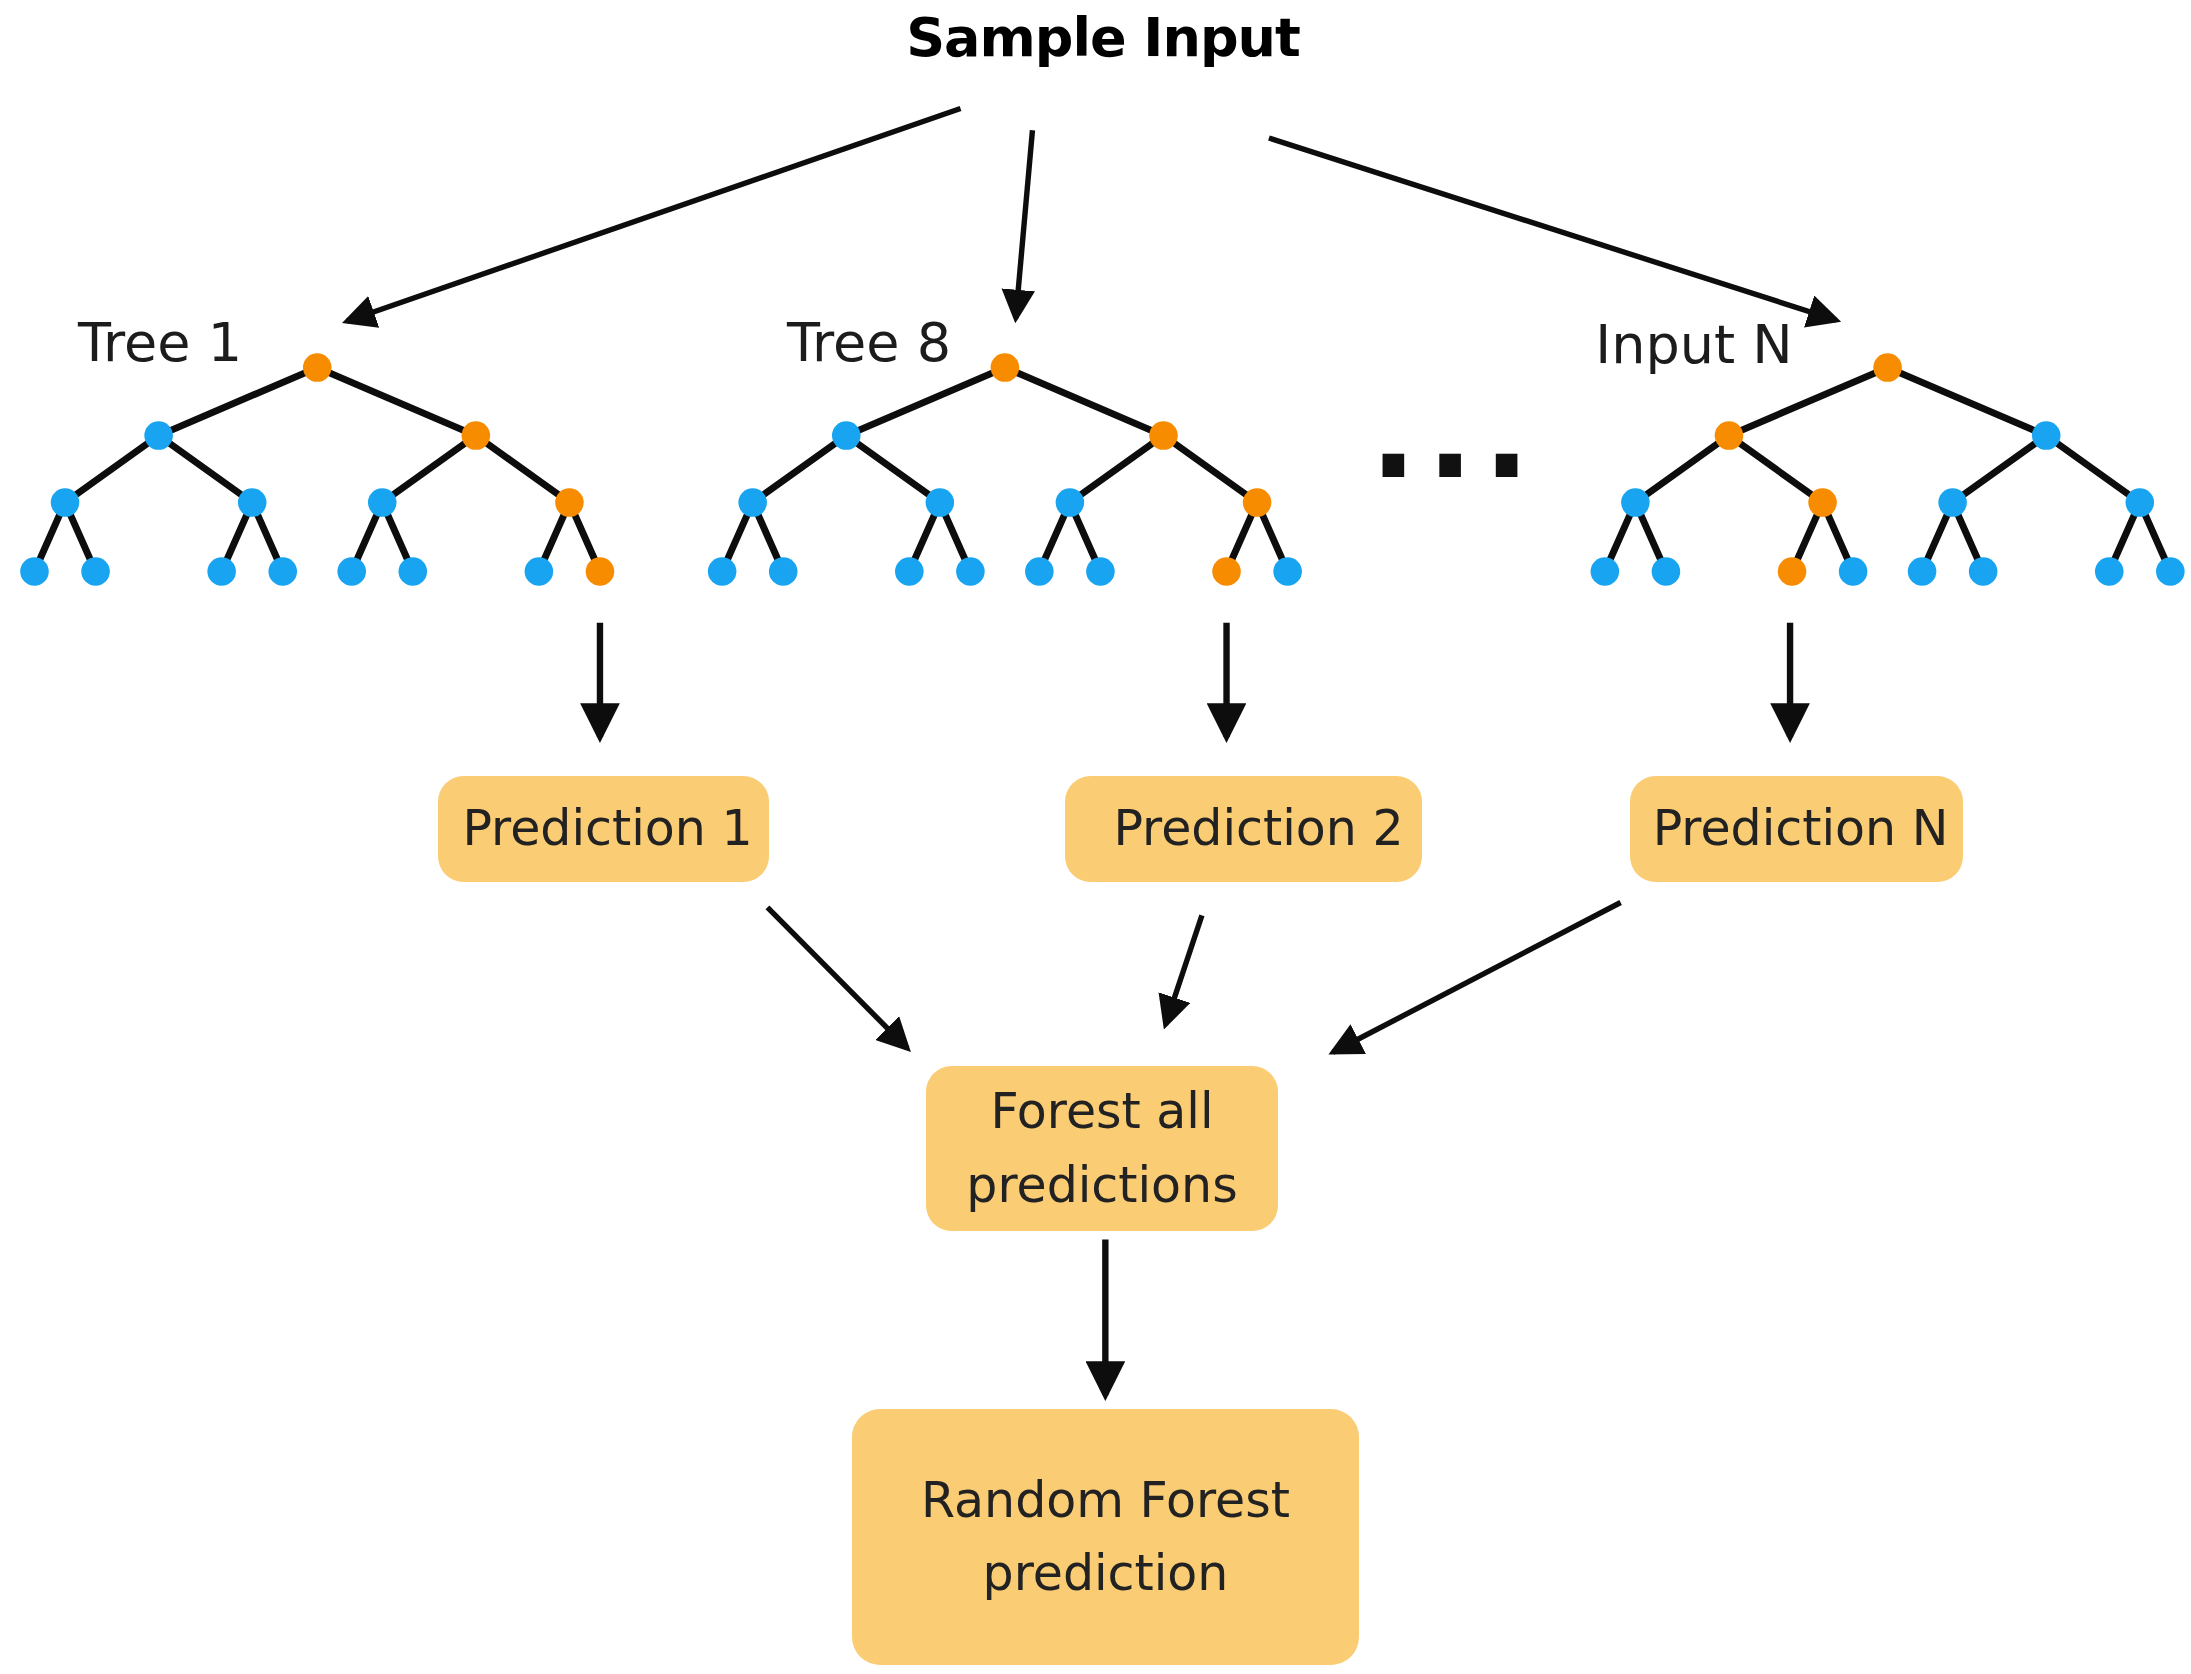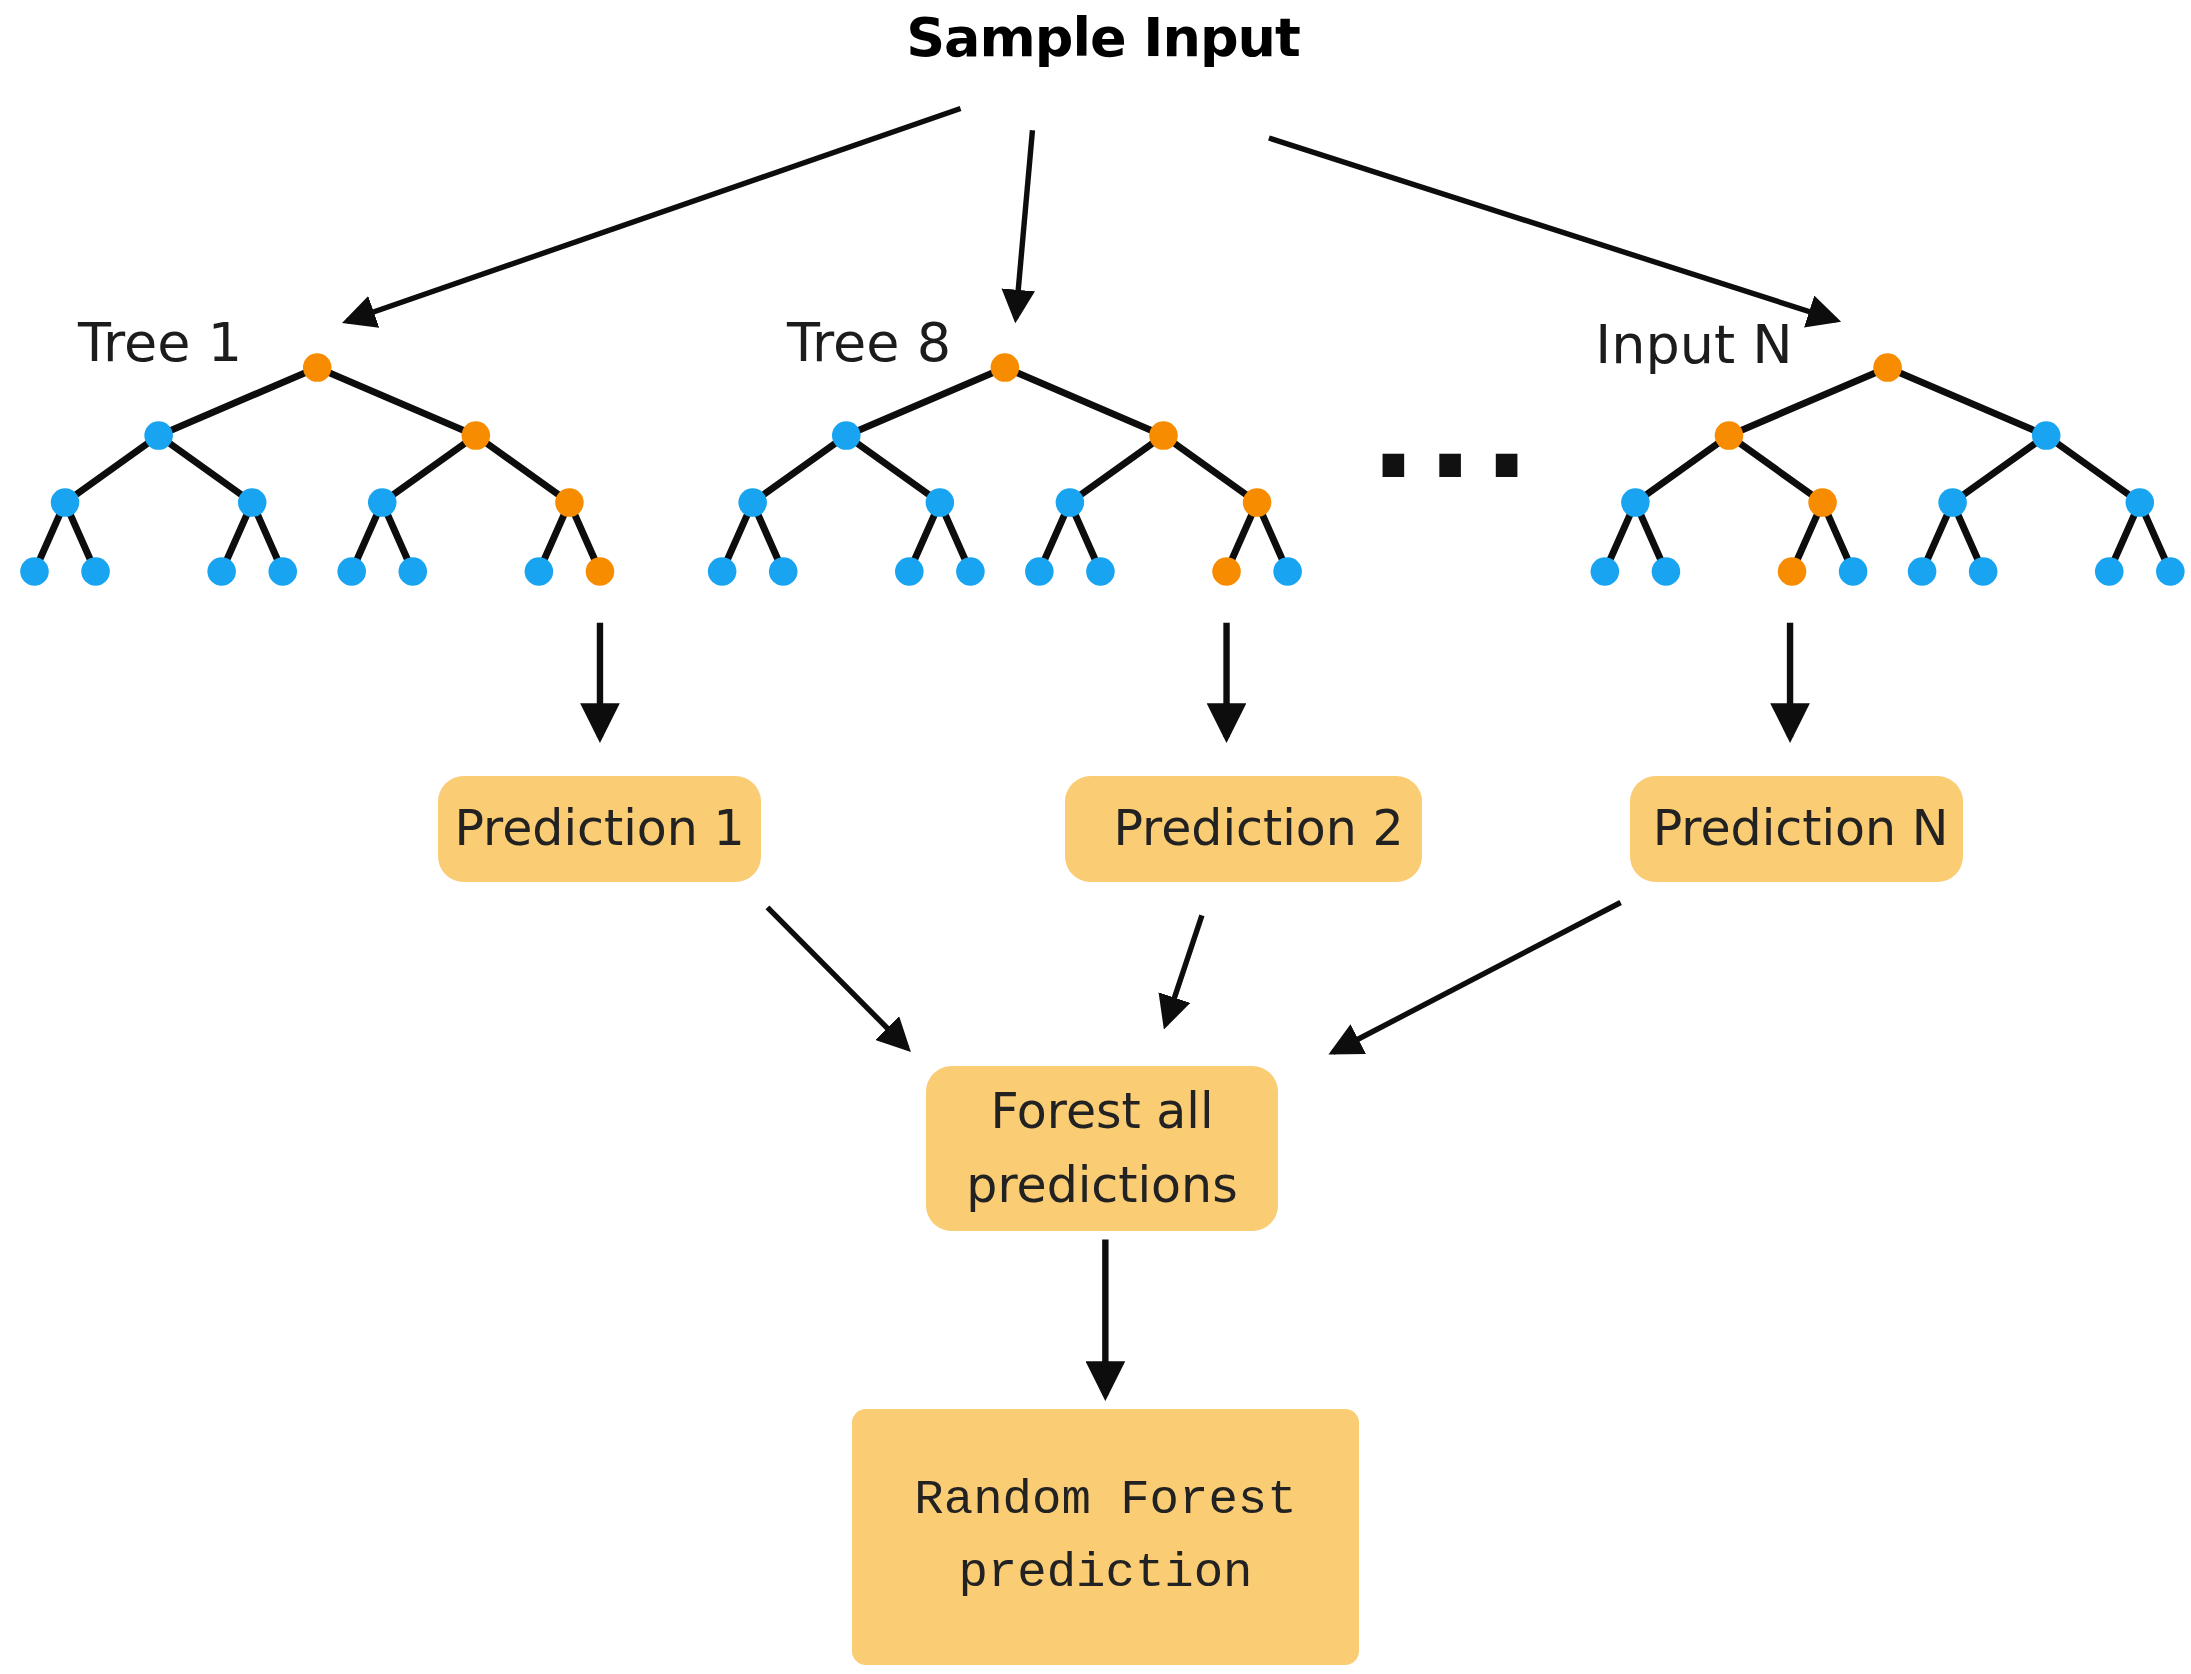--- a/index.html
+++ b/index.html
@@ -22,21 +22,21 @@
   .ellipsis{
     font-size:123px;font-weight:bold;color:#111;
     letter-spacing:9.9px;line-height:0.8;text-align:center;
   }
   .box{
     display:flex;align-items:center;justify-content:center;
     font-size:49px;color:#222222;
     text-align:center;white-space:pre-line;line-height:1.5;
     border-radius:25.6px;
   }
-  .box.big{border-radius:14px;font-family:Liberation Mono, monospace;}
+  .box.big{border-radius:28px;}
 </style>
 </head>
 <body>
 
 <div id="canvas">
 
   <svg id="diagram-svg" width="2192" height="1675" viewBox="0 0 2225 1700">
       <defs>
         <marker id="ah" viewBox="0 0 10 10" refX="8.5" refY="5" markerWidth="6.2" markerHeight="6.2" orient="auto-start-reverse">
           <path d="M0,0 L10,5 L0,10 z" fill="#0d0d0d"></path>
@@ -150,21 +150,21 @@
     </svg>
 
   <div class="abs title" style="left:788px;top:5.9px;width:630px;">Sample Input</div>
 
   <div class="abs tree-label" style="left: 42px; top: 311px; width: 236px; color: rgb(28, 28, 28);">Tree 1</div>
   <div class="abs tree-label" style="left: 751px; top: 311px; width: 236px; color: rgb(28, 28, 28);">Tree 8</div>
   <div class="abs tree-label" style="left: 1576px; top: 313px; width: 236px; color: rgb(28, 28, 28);">Input N</div>
 
   <div class="abs ellipsis" style="left:1370px;top:386px;width:158px;">...</div>
 
-  <div class="abs box" style="left: 438px; top: 776px; width: 323px; height: 106px; background: rgb(250, 204, 116);">Prediction 1</div>
+  <div class="abs box" style="left: 438px; top: 776px; width: 323px; height: 106px; background: rgb(250, 204, 116); padding-left: 8px;">Prediction 1</div>
   <div class="abs box" style="left: 1065px; top: 776px; width: 327px; height: 106px; background: rgb(250, 204, 116); padding-left: 30px;">Prediction 2</div>
   <div class="abs box" style="left: 1630px; top: 776px; width: 325px; height: 106px; background: rgb(250, 204, 116); padding-left: 8px;">Prediction N</div>
 
   <div class="abs box" style="left: 926px; top: 1066px; width: 352px; height: 165px; background: rgb(250, 204, 116);">Forest all
 predictions</div>
 
   <div class="abs box big" style="left: 852px; top: 1409px; width: 507px; height: 256px; background: rgb(250, 204, 116);">Random Forest
 prediction</div>
 
 </div>

